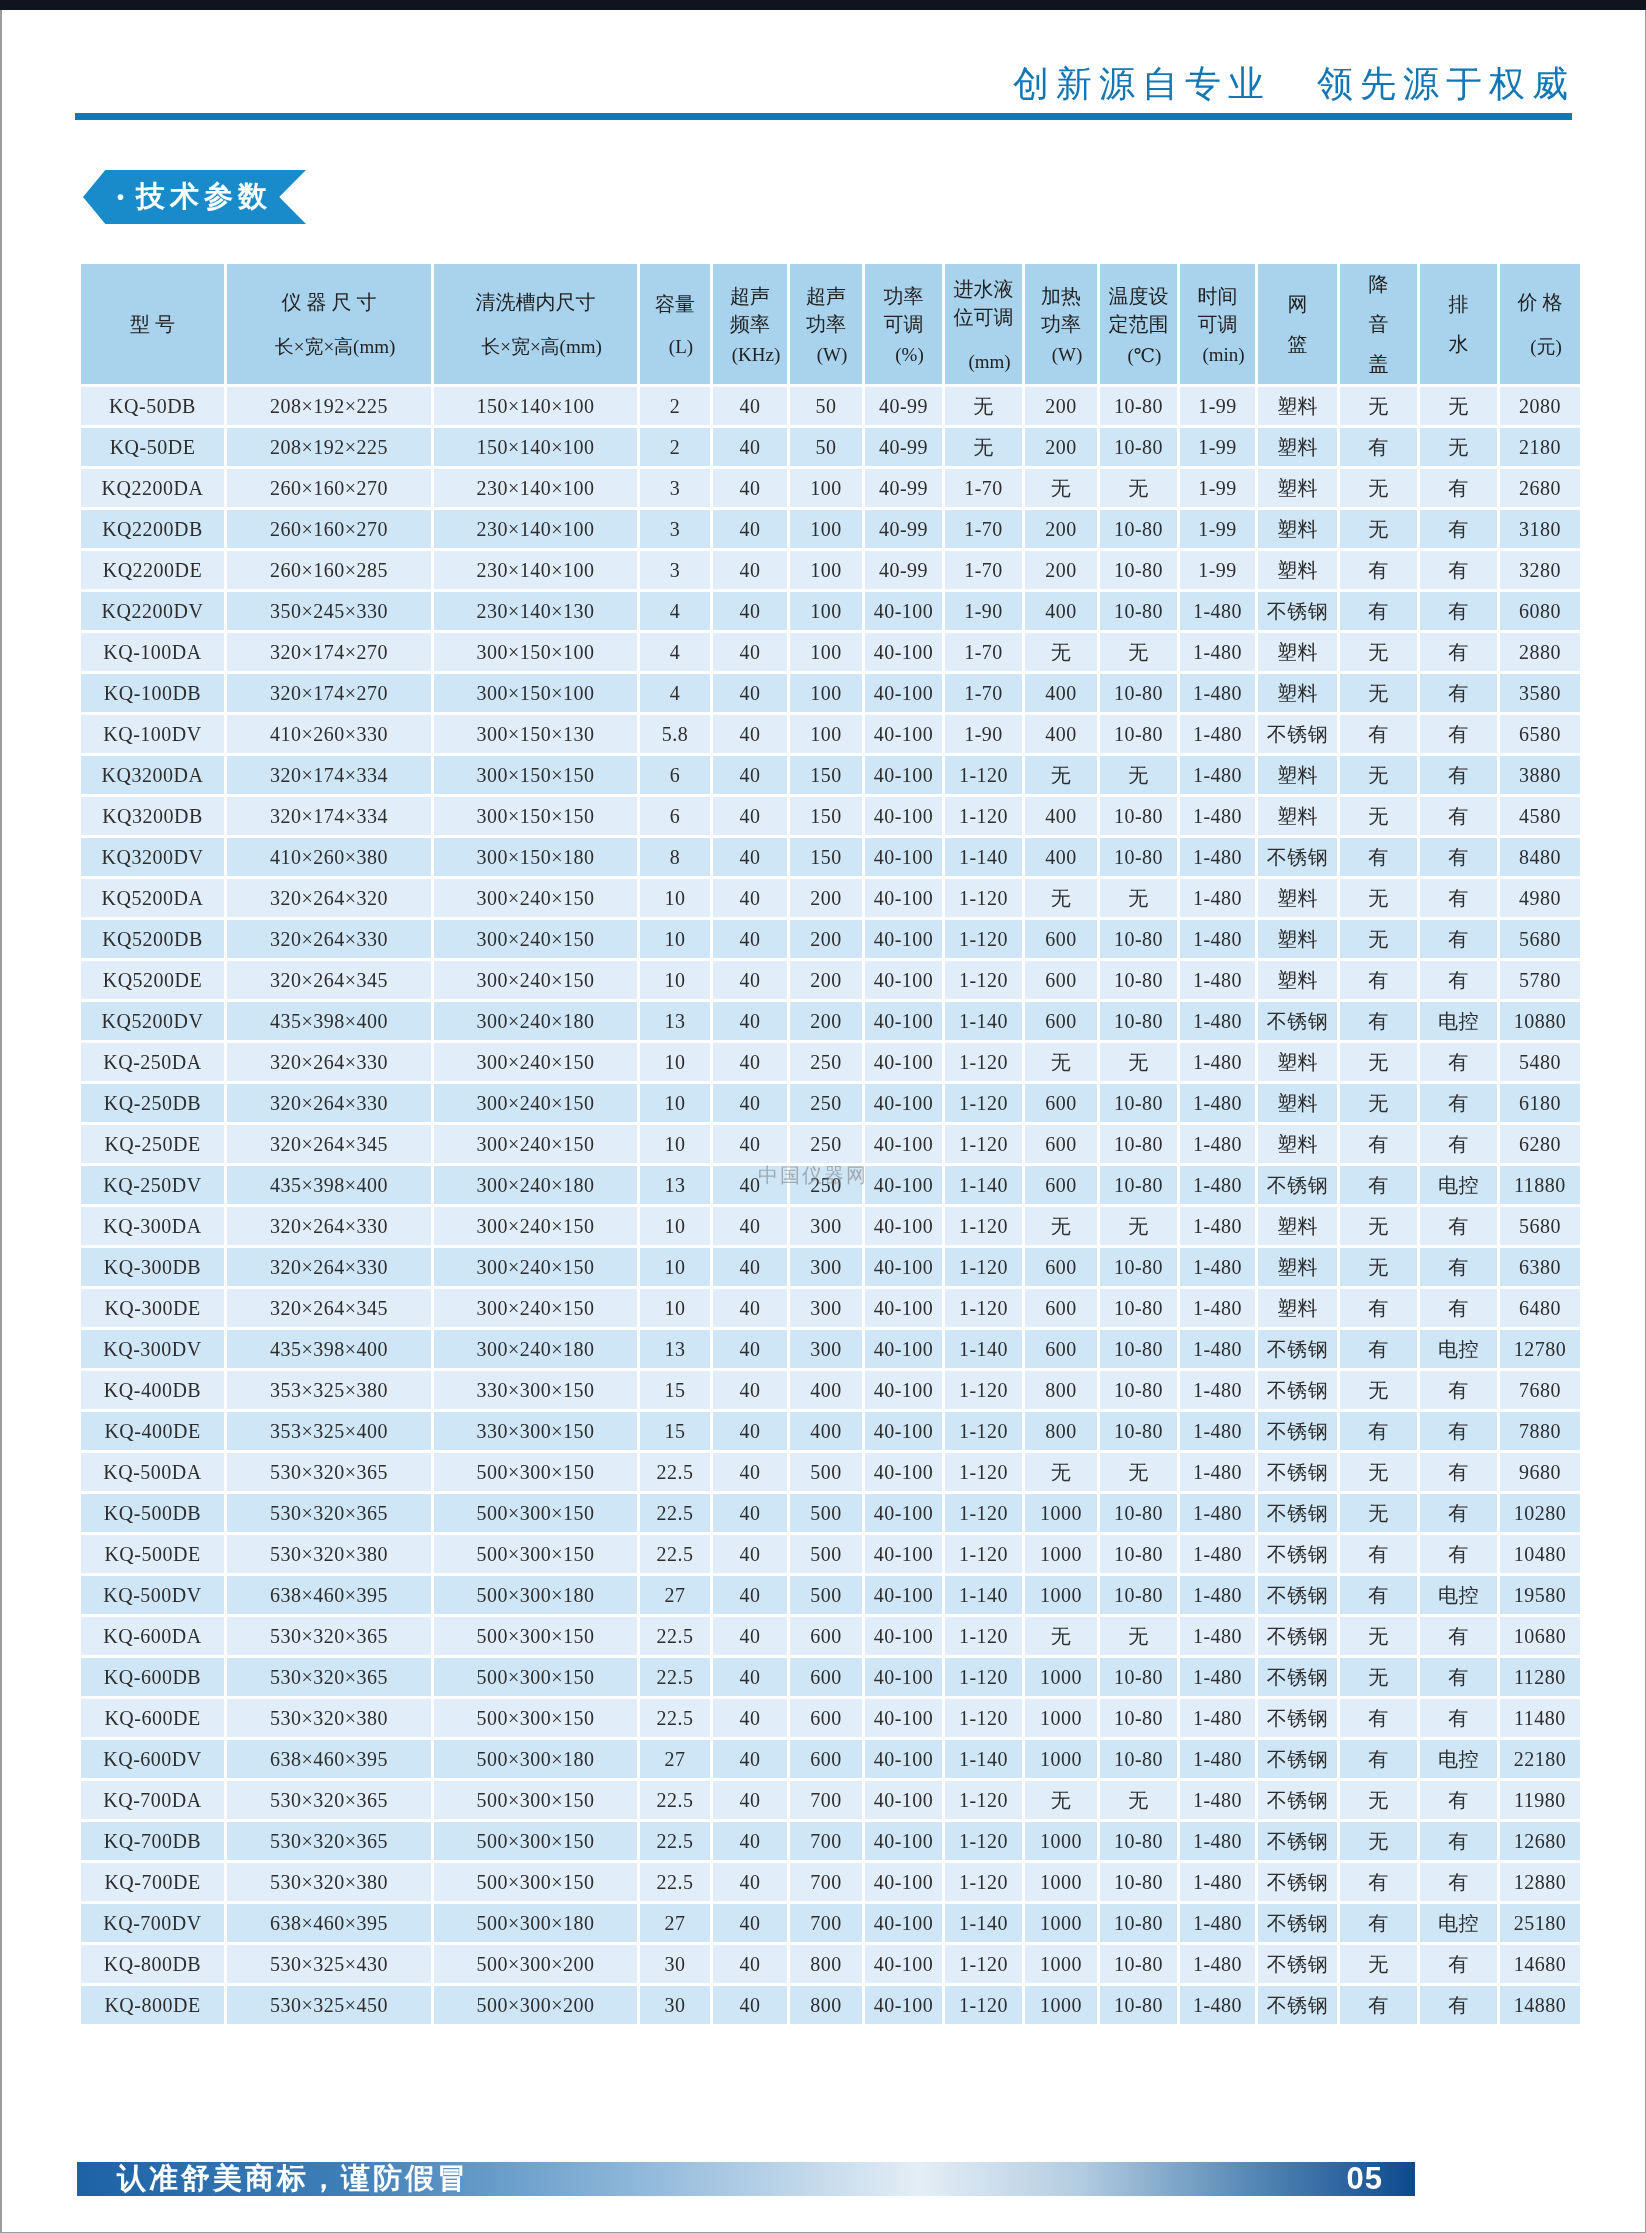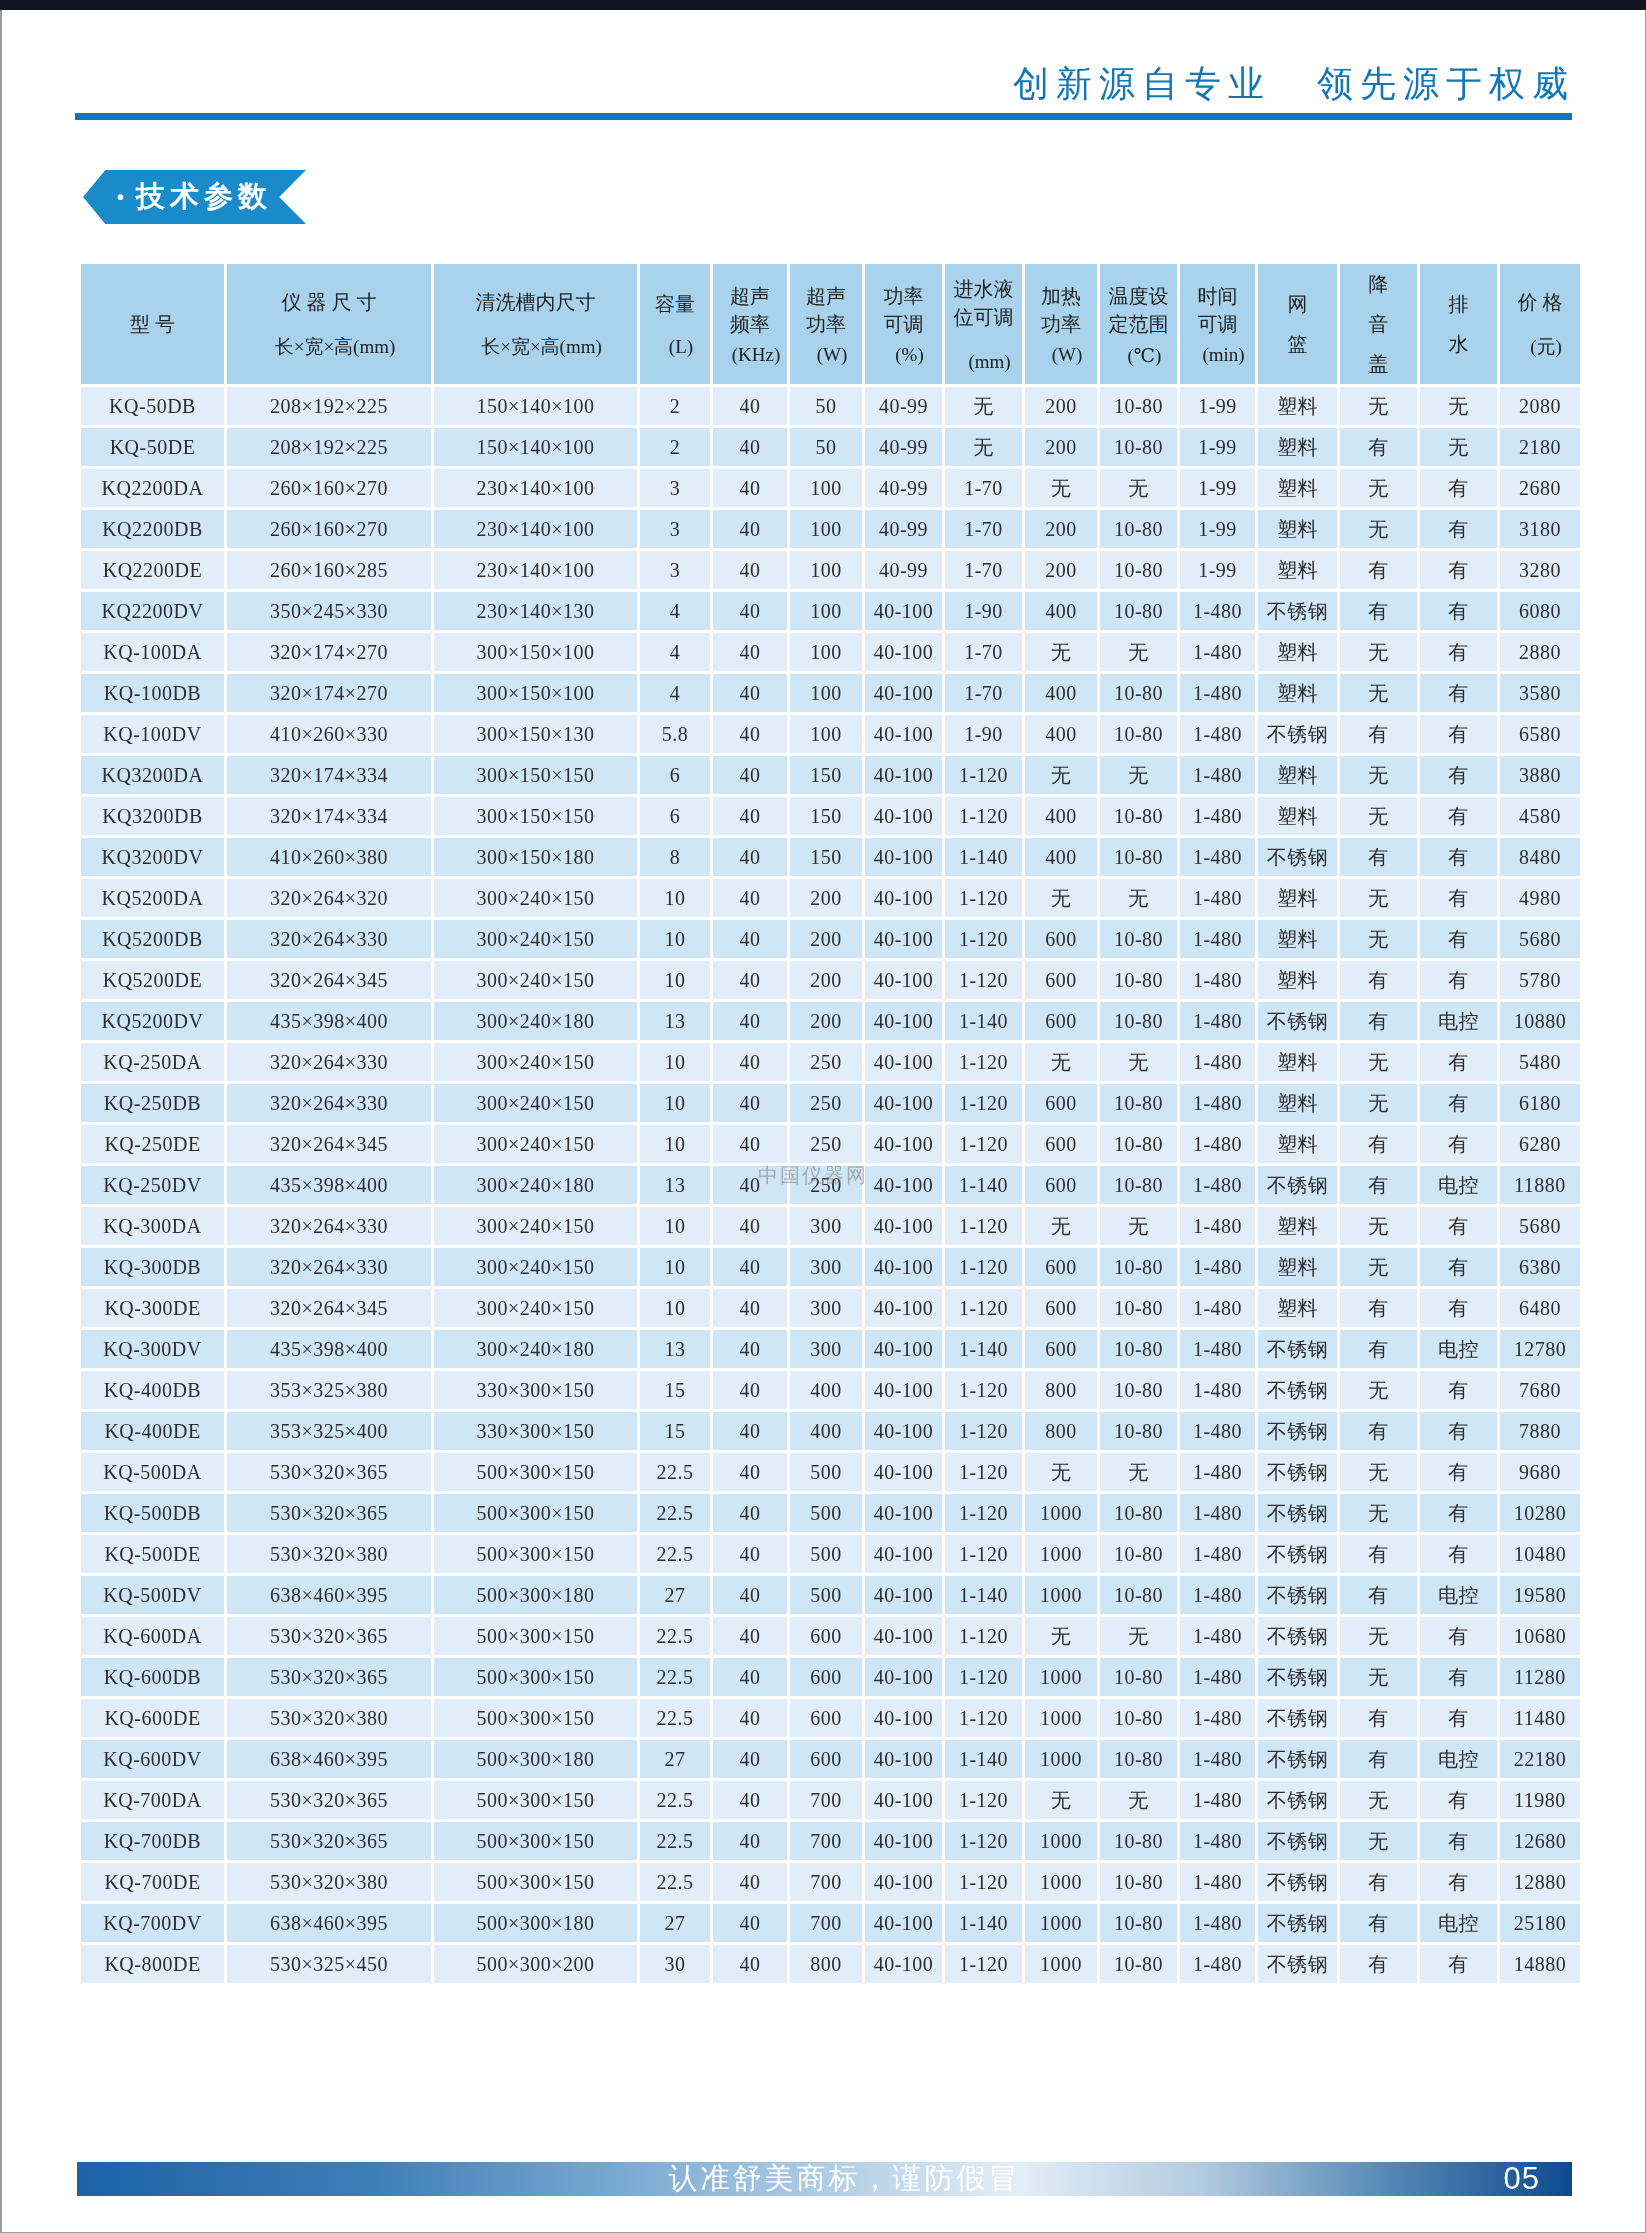--- a/index.html
+++ b/index.html
@@ -67,25 +67,25 @@
   table.spec tbody tr:nth-child(odd) td  { background:#e1eefa; }
   table.spec tbody tr:nth-child(even) td { background:#cfe6f7; }
   .watermark {
     position:absolute; top:1162px; left:758px;
     font-family:"Liberation Sans","DejaVu Sans",sans-serif;
     font-size:20px; letter-spacing:2px;
     color:rgba(120,120,120,0.55);
     z-index:5; pointer-events:none;
   }
   .footer-bar {
-    position:absolute; top:2162px; left:77px; width:1495px; height:34px;
+    position:absolute; top:2162px; left:77px; width:1338px; height:34px;
     background:linear-gradient(90deg,#1c62a5 0%, #3f7fb8 20%, #8fb8da 42%, #e4eef6 63%, #b3cce1 75%, #5b8cb8 87%, #0d4a8e 100%);
     display:flex; align-items:center;
     font-family:"Liberation Sans","DejaVu Sans",sans-serif;
-    font-weight:normal; color:#ffffff;justify-content:center;
+    font-weight:bold; color:#ffffff;
   }
   .footer-text { font-size:29px; letter-spacing:3px; margin-left:40px; }
   .page-number { position:absolute; right:32px; top:0; line-height:34px; font-size:31px; letter-spacing:1px; }
 </style>
 </head>
 <body>
 
 <div class="page-border"></div>
 <div class="top-bar"></div>
 
@@ -820,20 +820,37 @@
           <td>1-140</td>
           <td>1000</td>
           <td>10-80</td>
           <td>1-480</td>
           <td>不锈钢</td>
           <td>有</td>
           <td>电控</td>
           <td>25180</td>
         </tr>
         <tr>
+          <td>KQ-800DB</td>
+          <td>530×325×430</td>
+          <td>500×300×200</td>
+          <td>30</td>
+          <td>40</td>
+          <td>800</td>
+          <td>40-100</td>
+          <td>1-120</td>
+          <td>1000</td>
+          <td>10-80</td>
+          <td>1-480</td>
+          <td>不锈钢</td>
+          <td>无</td>
+          <td>有</td>
+          <td>14680</td>
+        </tr>
+        <tr>
           <td>KQ-800DE</td>
           <td>530×325×450</td>
           <td>500×300×200</td>
           <td>30</td>
           <td>40</td>
           <td>800</td>
           <td>40-100</td>
           <td>1-120</td>
           <td>1000</td>
           <td>10-80</td>

